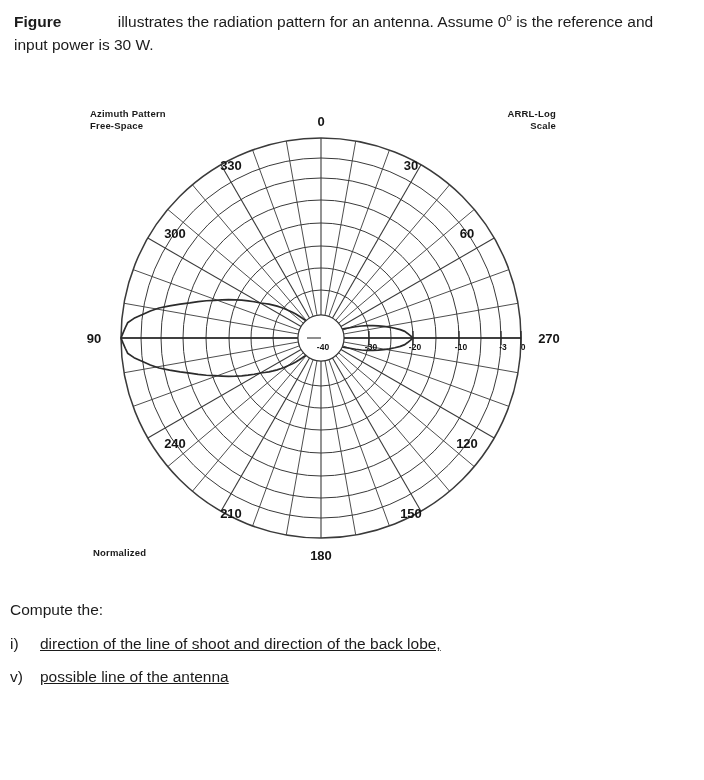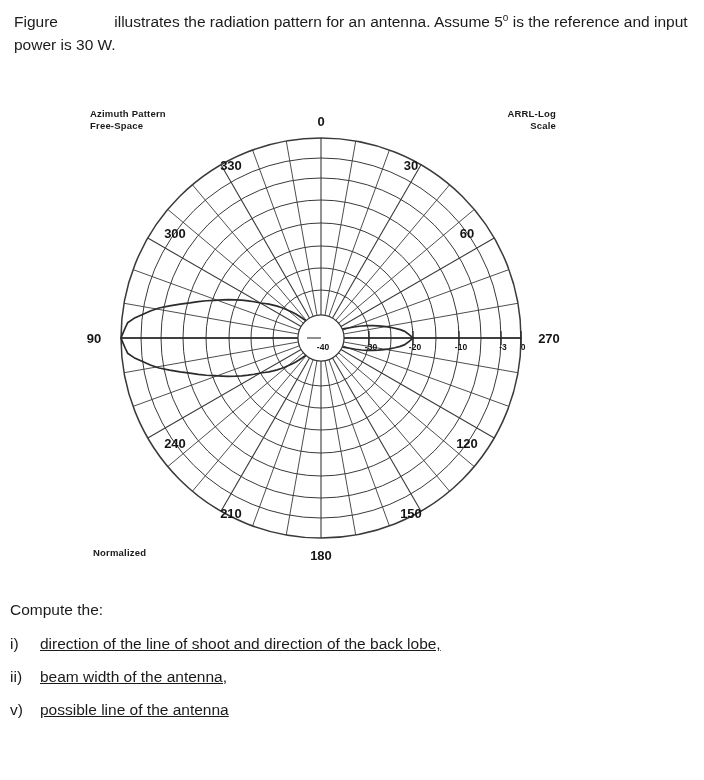--- a/index.html
+++ b/index.html
@@ -20,21 +20,21 @@
   .intro {
     position: absolute;
     left: 14px;
     top: 6px;
     width: 676px;
     font-size: 15.5px;
     line-height: 23px;
     color: #1b1b1b;
   }
   .intro .lead {
-    font-weight: normal;
+    font-weight: bold;
   }
   .intro .gap {
     display: inline-block;
     width: 52px;
   }
   .sup {
     font-size: 10px;
     vertical-align: super;
   }
 
@@ -93,21 +93,21 @@
   .q-num {
     width: 30px;
     flex: 0 0 30px;
   }
   .q-txt { flex: 1 1 auto; text-decoration: underline; }
 </style>
 </head>
 <body>
 
 <div class="intro">
-  <span class="lead">Figure</span><span class="gap"></span><span> illustrates the radiation pattern for an antenna. Assume 5</span><span class="sup">o</span><span> is the reference and input power is 30 W.</span>
+  <span class="lead">Figure</span><span class="gap"></span><span> illustrates the radiation pattern for an antenna. Assume 0</span><span class="sup">o</span><span> is the reference and input power is 30 W.</span>
 </div>
 
 <div class="figure">
   <svg width="704" height="485" viewBox="0 0 704 485">
 
     <text class="cap" x="90" y="25">Azimuth Pattern</text>
     <text class="cap" x="90" y="37">Free-Space</text>
 
     <text class="cap" x="556" y="25" text-anchor="end">ARRL-Log</text>
     <text class="cap" x="556" y="37" text-anchor="end">Scale</text>
@@ -200,20 +200,16 @@
 </div>
 
 <div class="questions">
   <p class="q-head">Compute the:</p>
 
   <div class="q-row">
     <span class="q-num">i)</span>
     <span class="q-txt">direction of the line of shoot and direction of the back lobe,</span>
   </div>
   <div class="q-row">
-    <span class="q-num">ii)</span>
-    <span class="q-txt">beam width of the antenna,</span>
-  </div>
-  <div class="q-row">
     <span class="q-num">v)</span>
     <span class="q-txt">possible line of the antenna</span>
   </div>
 </div>
 
 </body></html>

